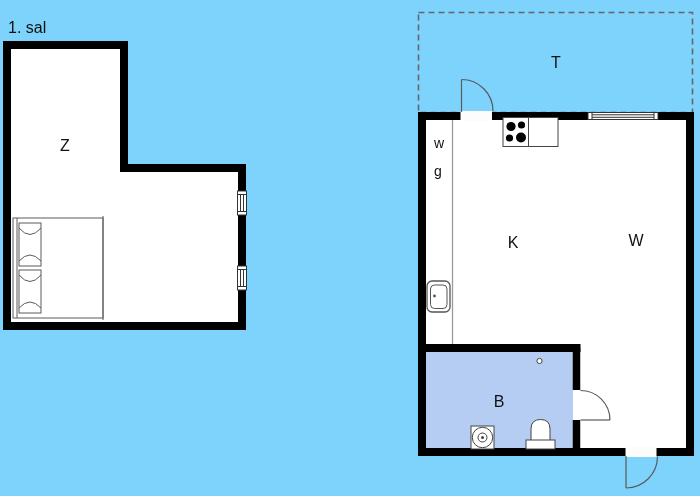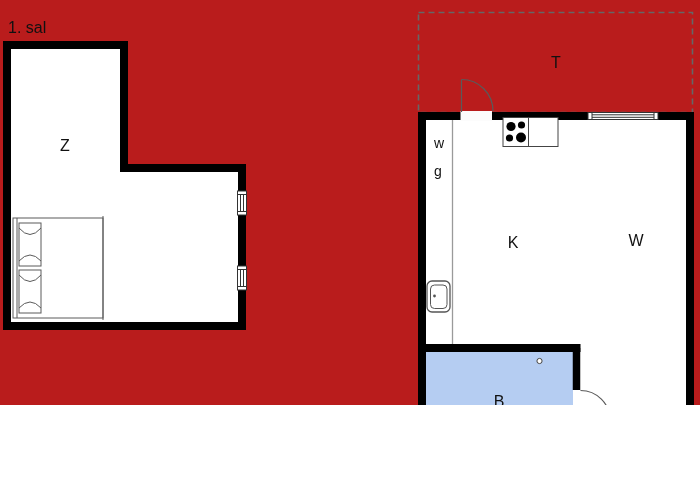--- a/index.html
+++ b/index.html
@@ -1,20 +1,20 @@
 <!DOCTYPE html>
 <html><head>
 <meta charset="utf-8">
 <style>
   html,body{margin:0;padding:0;}
   body{font-family:"Liberation Sans", sans-serif;}
   .canvas{
     position:relative;
-    width:700px;height:405px;
-    background:#b91c1c;
+    width:700px;height:496px;
+    background:#7dd3fc;
     overflow:hidden;
   }
   svg{display:block;}
   text{
     font-family:"Liberation Sans", sans-serif;
     fill:#111;
   }
   .room-label{font-size:16px;}
   .small-label{font-size:14px;}
   .floor-label{font-size:16px;}

